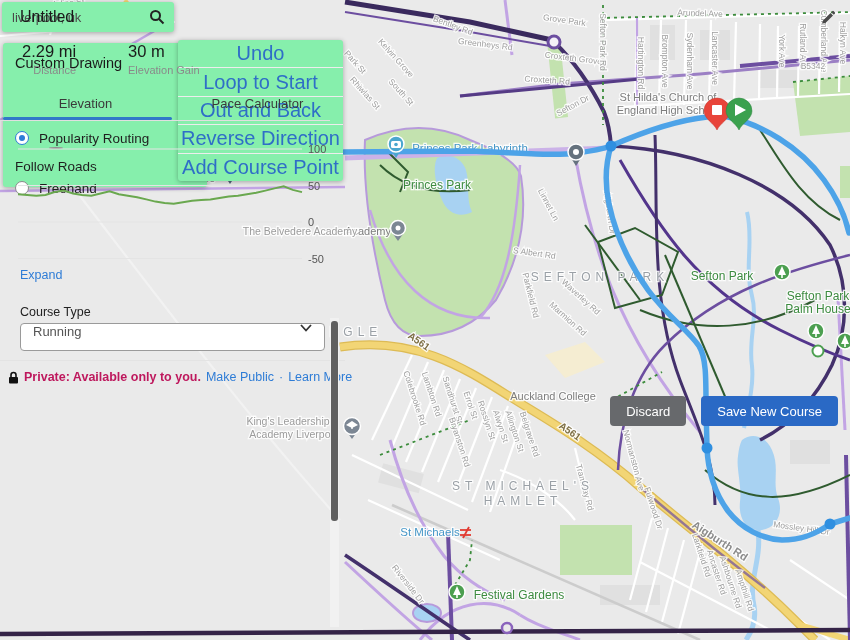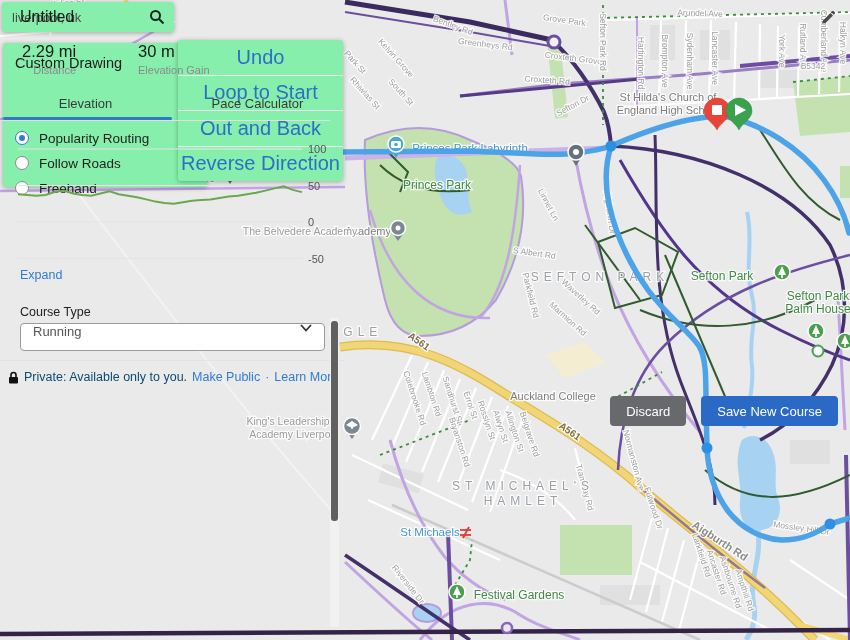--- a/index.html
+++ b/index.html
@@ -53,21 +53,21 @@
   #chart line{stroke:#e4e4e4;stroke-width:1;}
   #chart text{font-size:11px;fill:#555;font-family:"Liberation Sans",sans-serif;}
   #expand{position:absolute;left:20px;top:268px;font-size:12.5px;color:#2e7cd6;cursor:pointer;}
   #ctlabel{position:absolute;left:20px;top:305px;font-size:12.5px;color:#222;}
   #ctselect{position:absolute;left:20px;top:323px;width:305px;height:28px;border:1px solid #9a9a9a;
             border-radius:4px;box-sizing:border-box;background:#fff;display:flex;align-items:flex-start;cursor:pointer;}
   #ctselect .val{flex:1;padding-left:12px;font-size:13px;color:#555;}
   #ctselect svg{margin-right:12px;}
   #privdiv{position:absolute;left:0;top:360px;width:345px;height:1px;background:#e3e3e3;}
   #privrow{position:absolute;left:8px;top:370px;display:flex;align-items:center;gap:5px;font-size:12.5px;}
-  #privrow .t{color:#0c4a6e;}
+  #privrow .t{color:#be185d;font-weight:bold;}
   #privrow .lnk{color:#2e7cd6;cursor:pointer;}
   #btnrow{position:absolute;right:12px;top:396px;display:flex;gap:15px;}
   .btn{height:30px;border:none;border-radius:4px;font-size:13px;color:#fff;cursor:pointer;
        font-family:"Liberation Sans",sans-serif;padding:0 16px;}
   #discard{background:#67696c;}
   #save{background:#2a69c5;}
   
   #sbtrack{position:absolute;left:330px;top:318px;width:9px;height:309px;background:#f1f1f1;}
   #sbthumb{position:absolute;left:331px;top:321px;width:7px;height:200px;background:#606060;border-radius:3px;cursor:pointer;}
 </style>
@@ -365,48 +365,49 @@
   <div class="title">Custom Drawing</div>
   <div id="kebab">
         <i></i>
         <i></i>
         <i></i>
       </div>
   <div class="radiorow" style="top:86px;">
     <span class="rb sel"></span>
     <span class="lbl">Popularity Routing</span>
   </div>
-  <div class="radiorow" style="top:111px;">
+  <div class="radiorow" style="top:104px;flex-direction:column;">
     <span class="rb"></span>
     <span class="lbl">Follow Roads</span>
   </div>
   <div class="radiorow" style="top:136px;">
     <span class="rb"></span>
     <span class="lbl">Freehand</span>
   </div>
 </div>
 
 <div id="menupanel" class="panel">
   <div class="menuitem">Undo</div>
   <div class="menuitem">Loop to Start</div>
   <div class="menuitem">Out and Back</div>
   <div class="menuitem">Reverse Direction</div>
+  <div class="menuitem">Add Course Point</div>
 </div>
 
 <div id="coursepanel">
   <div id="coursetitle">Untitled</div>
   <svg id="editpencil" width="16" height="16" viewBox="0 0 16 16">
     <path d="M2 13.5 L3 10.5 L10.5 3 L13 5.5 L5.5 13 Z M11.3 2.2 L13.8 4.7 L14.8 3.7 A1 1 0 0 0 14.8 2.3 L13.7 1.2 A1 1 0 0 0 12.3 1.2 Z" fill="#4a4a4a"></path>
   </svg>
 
   <div class="stat" style="left:22px;">
     <div class="v">2.29 mi</div>
     <div class="l">Distance</div>
   </div>
-  <div class="stat" style="left:128px;margin-left:10px;">
+  <div class="stat" style="left:128px;">
     <div class="v">30 m</div>
     <div class="l">Elevation Gain</div>
   </div>
 
   <div id="tabs">
     <div class="tab" style="left:3px;">Elevation</div>
     <div class="tab" style="left:175px;">Pace Calculator</div>
     <div id="tabline"></div>
   </div>
 

